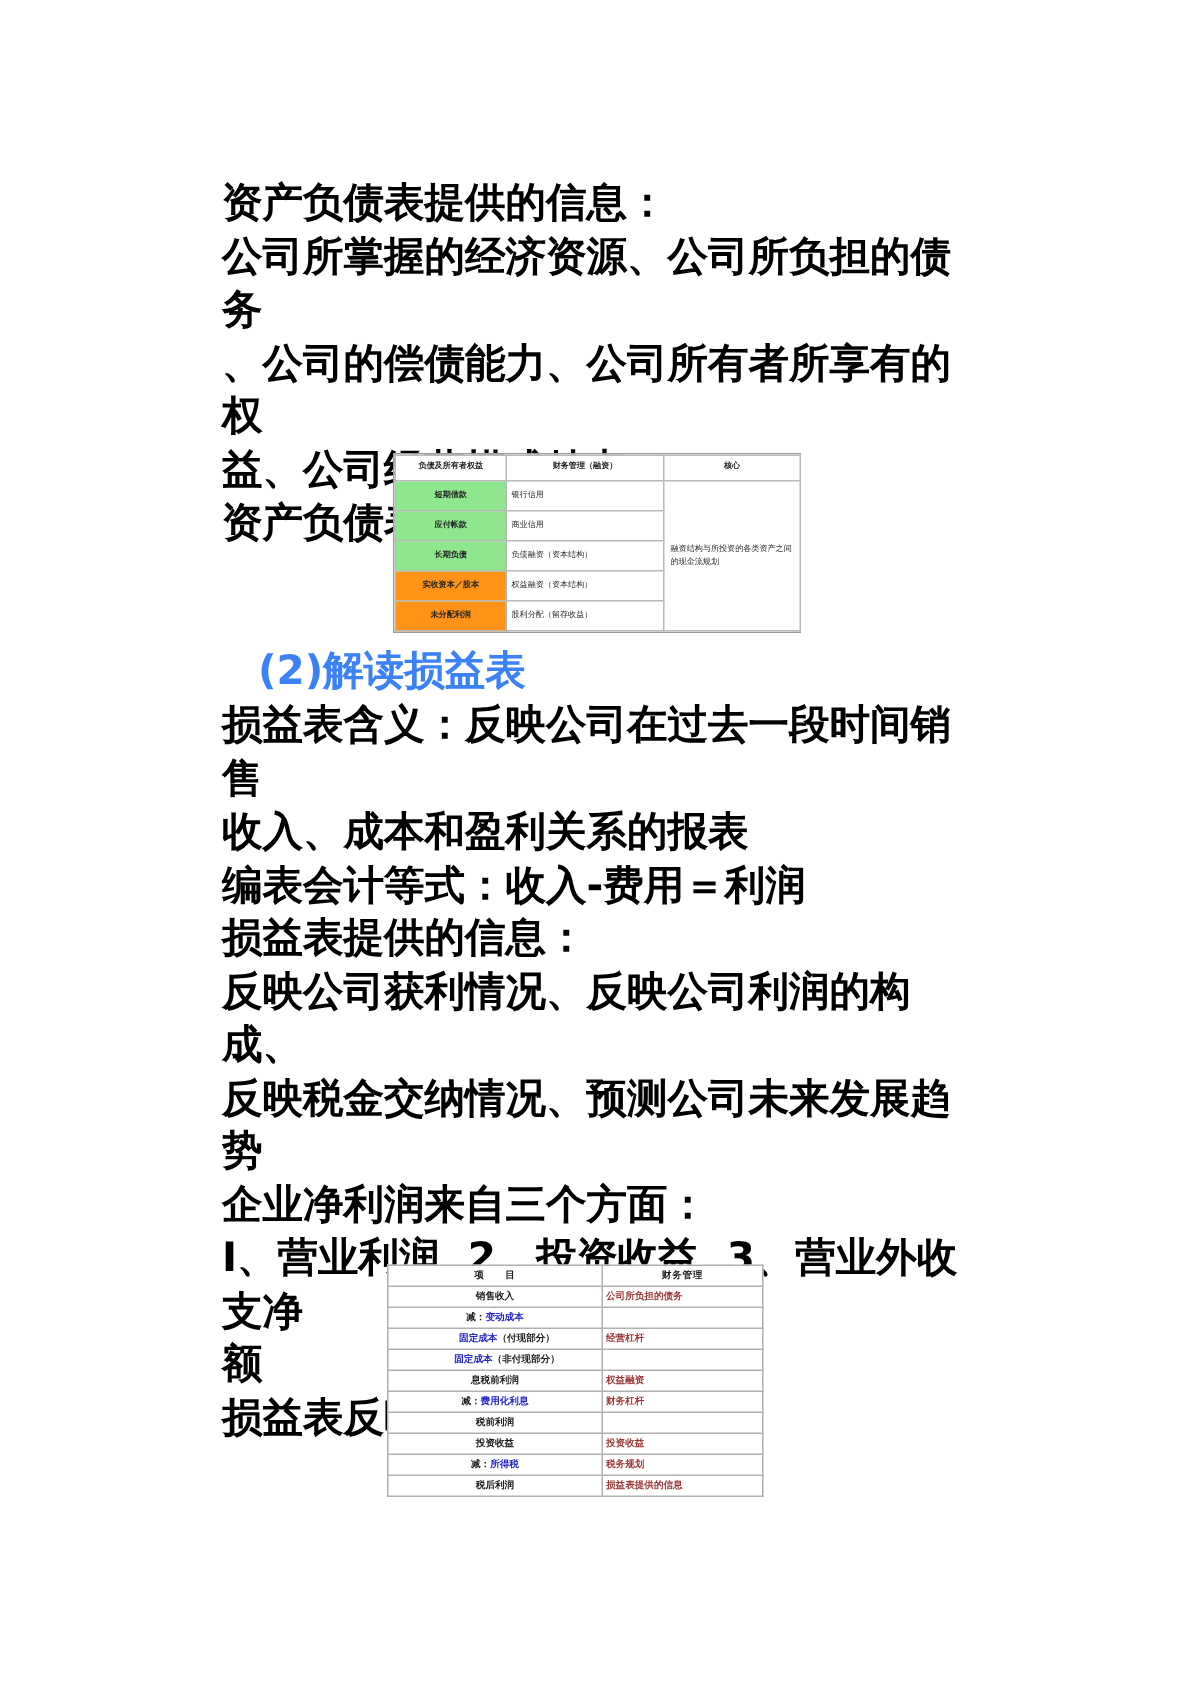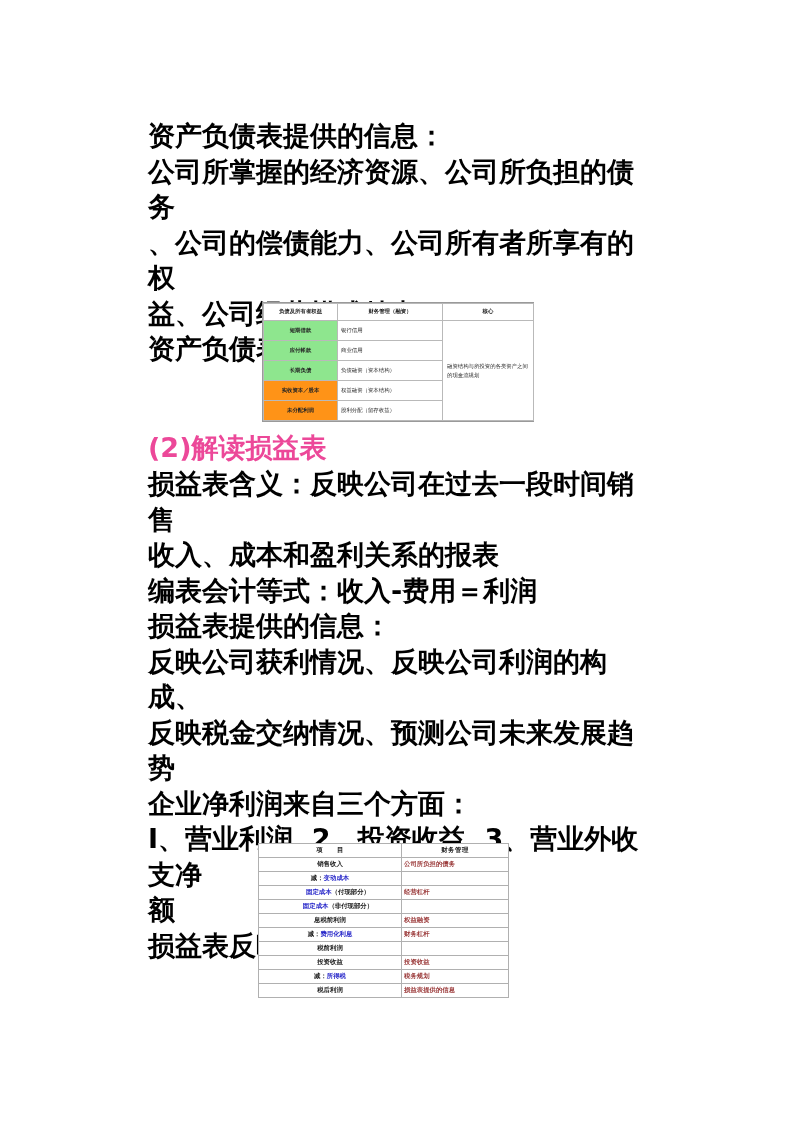--- a/index.html
+++ b/index.html
@@ -31,21 +31,22 @@
     width: 500px;
     font-family: "DejaVu Sans", "Liberation Sans", sans-serif;
     font-weight: bold;
     font-size: 27px;
     line-height: 35.5px;
     letter-spacing: 0px;
     color: #000000;
     white-space: pre-wrap;
   }
   .para.blue {
-    color: #ec4899;
+    color: #3b82f6;
+    margin-left: 24px;
   }
 
   
   .tbl1-wrap {
     position: absolute;
     left: 262px;
     top: 302px;
     width: 270px;
   }
   table.t1 {

